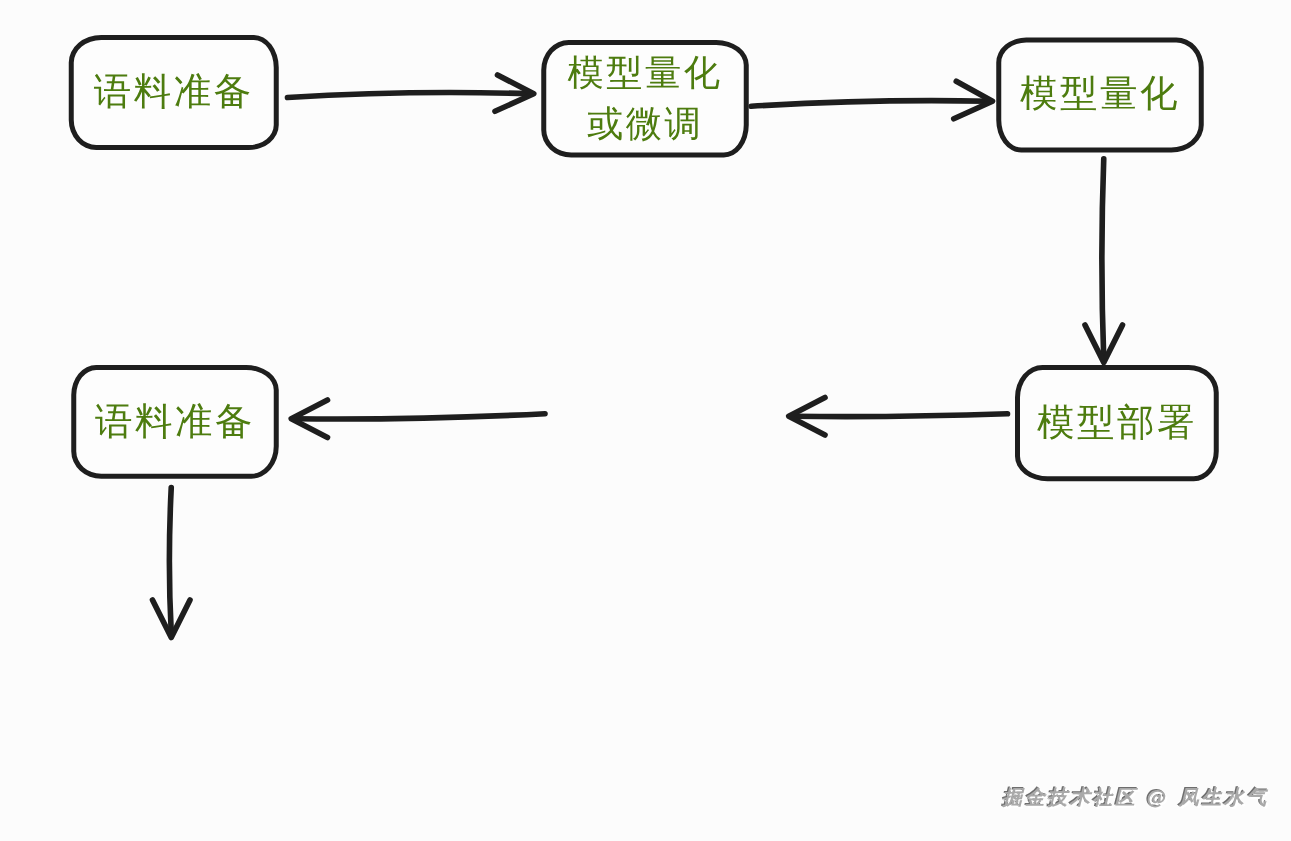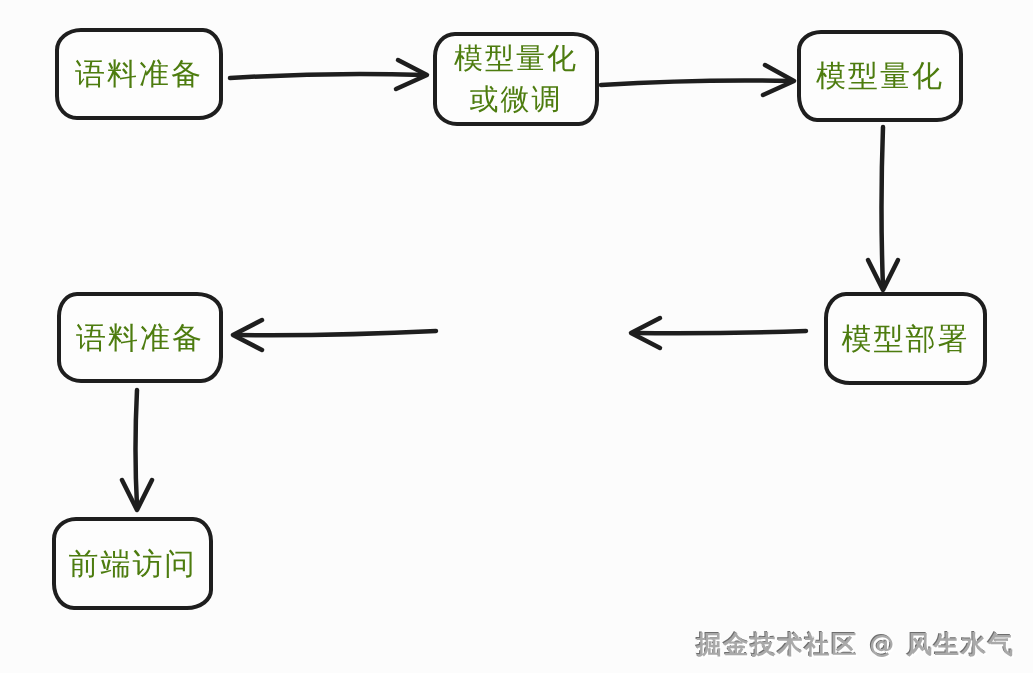--- a/index.html
+++ b/index.html
@@ -23,46 +23,47 @@
     font-size: 30px;
     letter-spacing: 2px;
     line-height: 1.4;
     text-align: center;
     white-space: pre-line;
   }
   
   .n0 { left: 55px;  top: 28px;  width: 168px; height: 92px; border-radius: 26px 20px 24px 22px / 22px 26px 20px 24px; }
   .n1 { left: 433px; top: 32px;  width: 166px; height: 94px; border-radius: 22px 26px 20px 24px / 24px 20px 26px 22px; font-size: 29px; }
   .n2 { left: 797px; top: 30px;  width: 166px; height: 92px; border-radius: 24px 22px 26px 20px / 20px 24px 22px 26px; }
-  .n3 { left: 812px; top: 292px; width: 163px; height: 93px; border-radius: 22px 24px 20px 26px / 26px 22px 24px 20px; margin-left: 12px; }
+  .n3 { left: 812px; top: 292px; width: 163px; height: 93px; border-radius: 22px 24px 20px 26px / 26px 22px 24px 20px; }
   .n4 { left: 440px; top: 292px; width: 167px; height: 90px; border-radius: 26px 22px 24px 20px / 22px 26px 20px 24px; }
   .n5 { left: 57px;  top: 292px; width: 166px; height: 91px; border-radius: 20px 26px 22px 24px / 24px 20px 26px 22px; }
   .n6 { left: 52px;  top: 517px; width: 161px; height: 93px; border-radius: 24px 20px 26px 22px / 22px 24px 20px 26px; }
   .arrows {
     position: absolute;
     left: 0; top: 0;
     width: 1033px; height: 673px;
     pointer-events: none;
   }
   .arrows path {
     fill: none;
     stroke: #1e1e1e;
     stroke-width: 4.5px;
     stroke-linecap: round;
     stroke-linejoin: round;
   }
   .watermark {
     position: absolute;
     right: 18px;
     top: 628px;
-    font-size: 25px;
+    font-size: 16px;
     font-weight: bold;
     letter-spacing: 2px;
     color: #a9a9a9;
     text-shadow: 1.5px 1.5px 0 #ffffff, -1px -1px 0 #6e6e6e;
+    font-style: italic;
   }
 </style>
 </head>
 <body>
 
 <div class="canvas">
 
   <svg class="arrows" viewBox="0 0 1033 673" xmlns="http://www.w3.org/2000/svg">
     <g>
       <path d="M 230 78 Q 328 72 424 75"></path>
@@ -99,19 +100,16 @@
   </div>
   <div class="node n2">
     <span>模型量化</span>
   </div>
   <div class="node n3">
     <span>模型部署</span>
   </div>
   <div class="node n5">
     <span>语料准备</span>
   </div>
-  <div class="node n6">
-    <span>前端访问</span>
-  </div>
 
   <div class="watermark">掘金技术社区 @ 风生水气</div>
 
 </div>
 
 </body></html>

